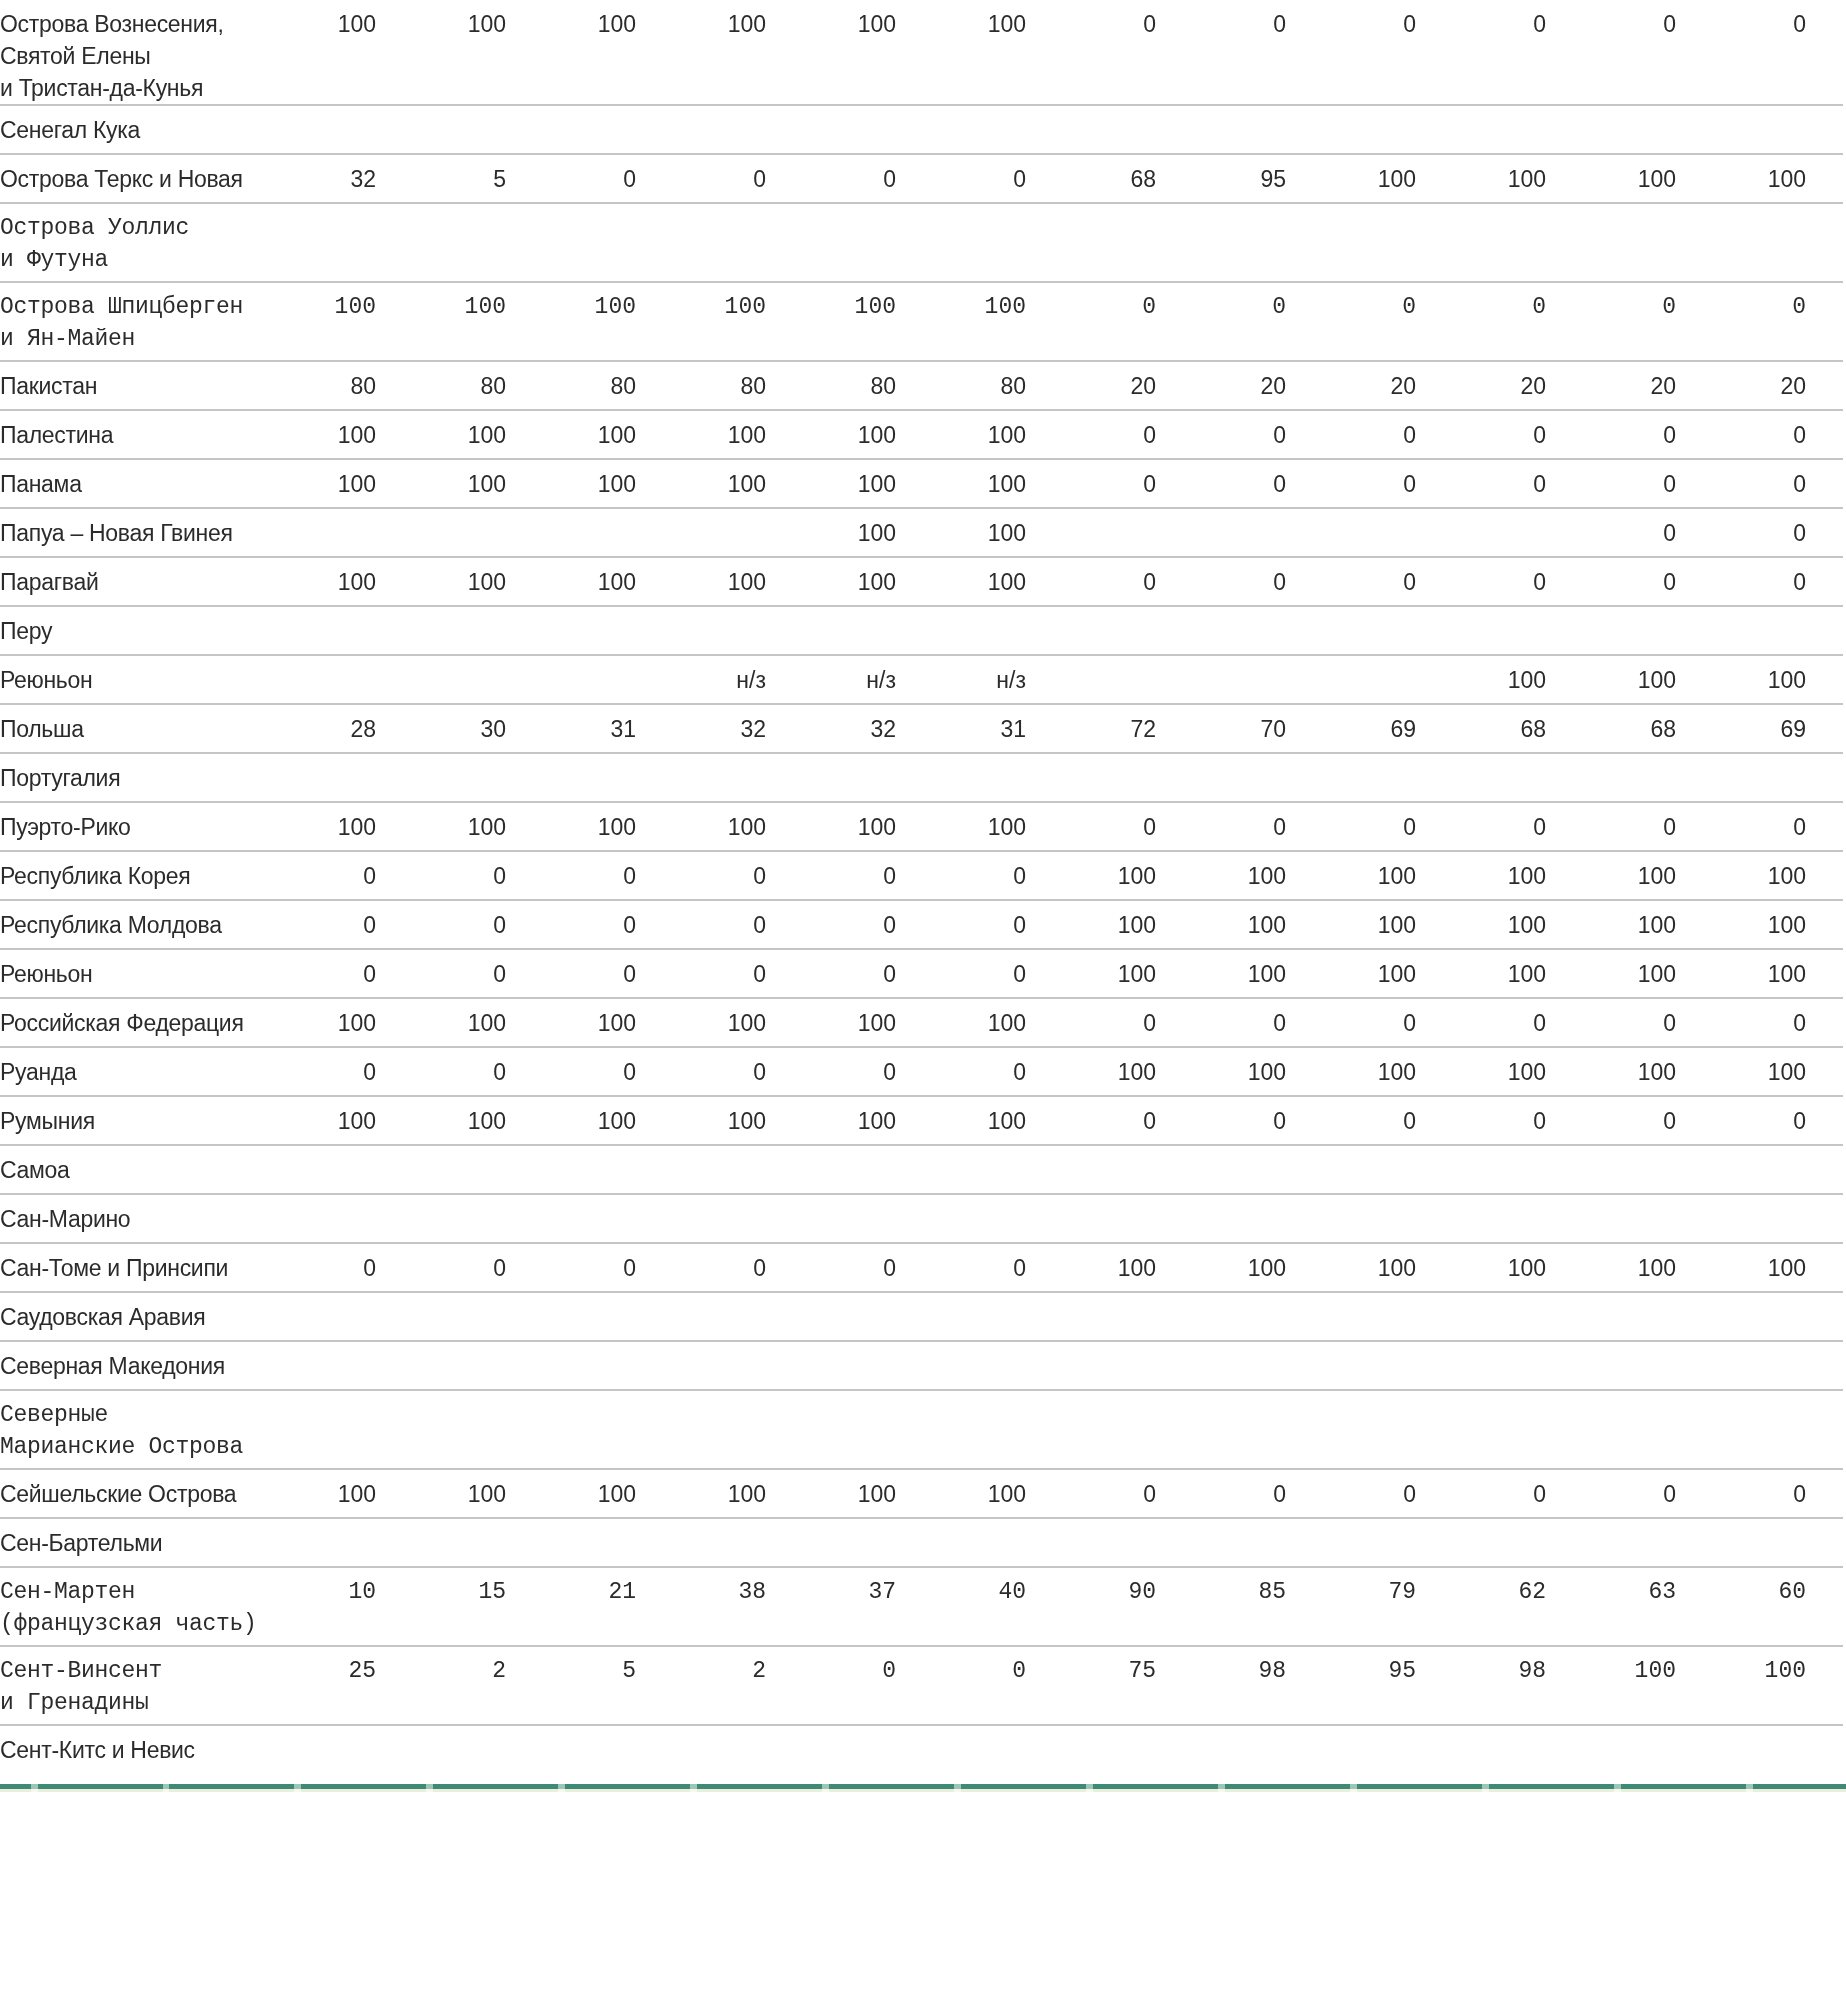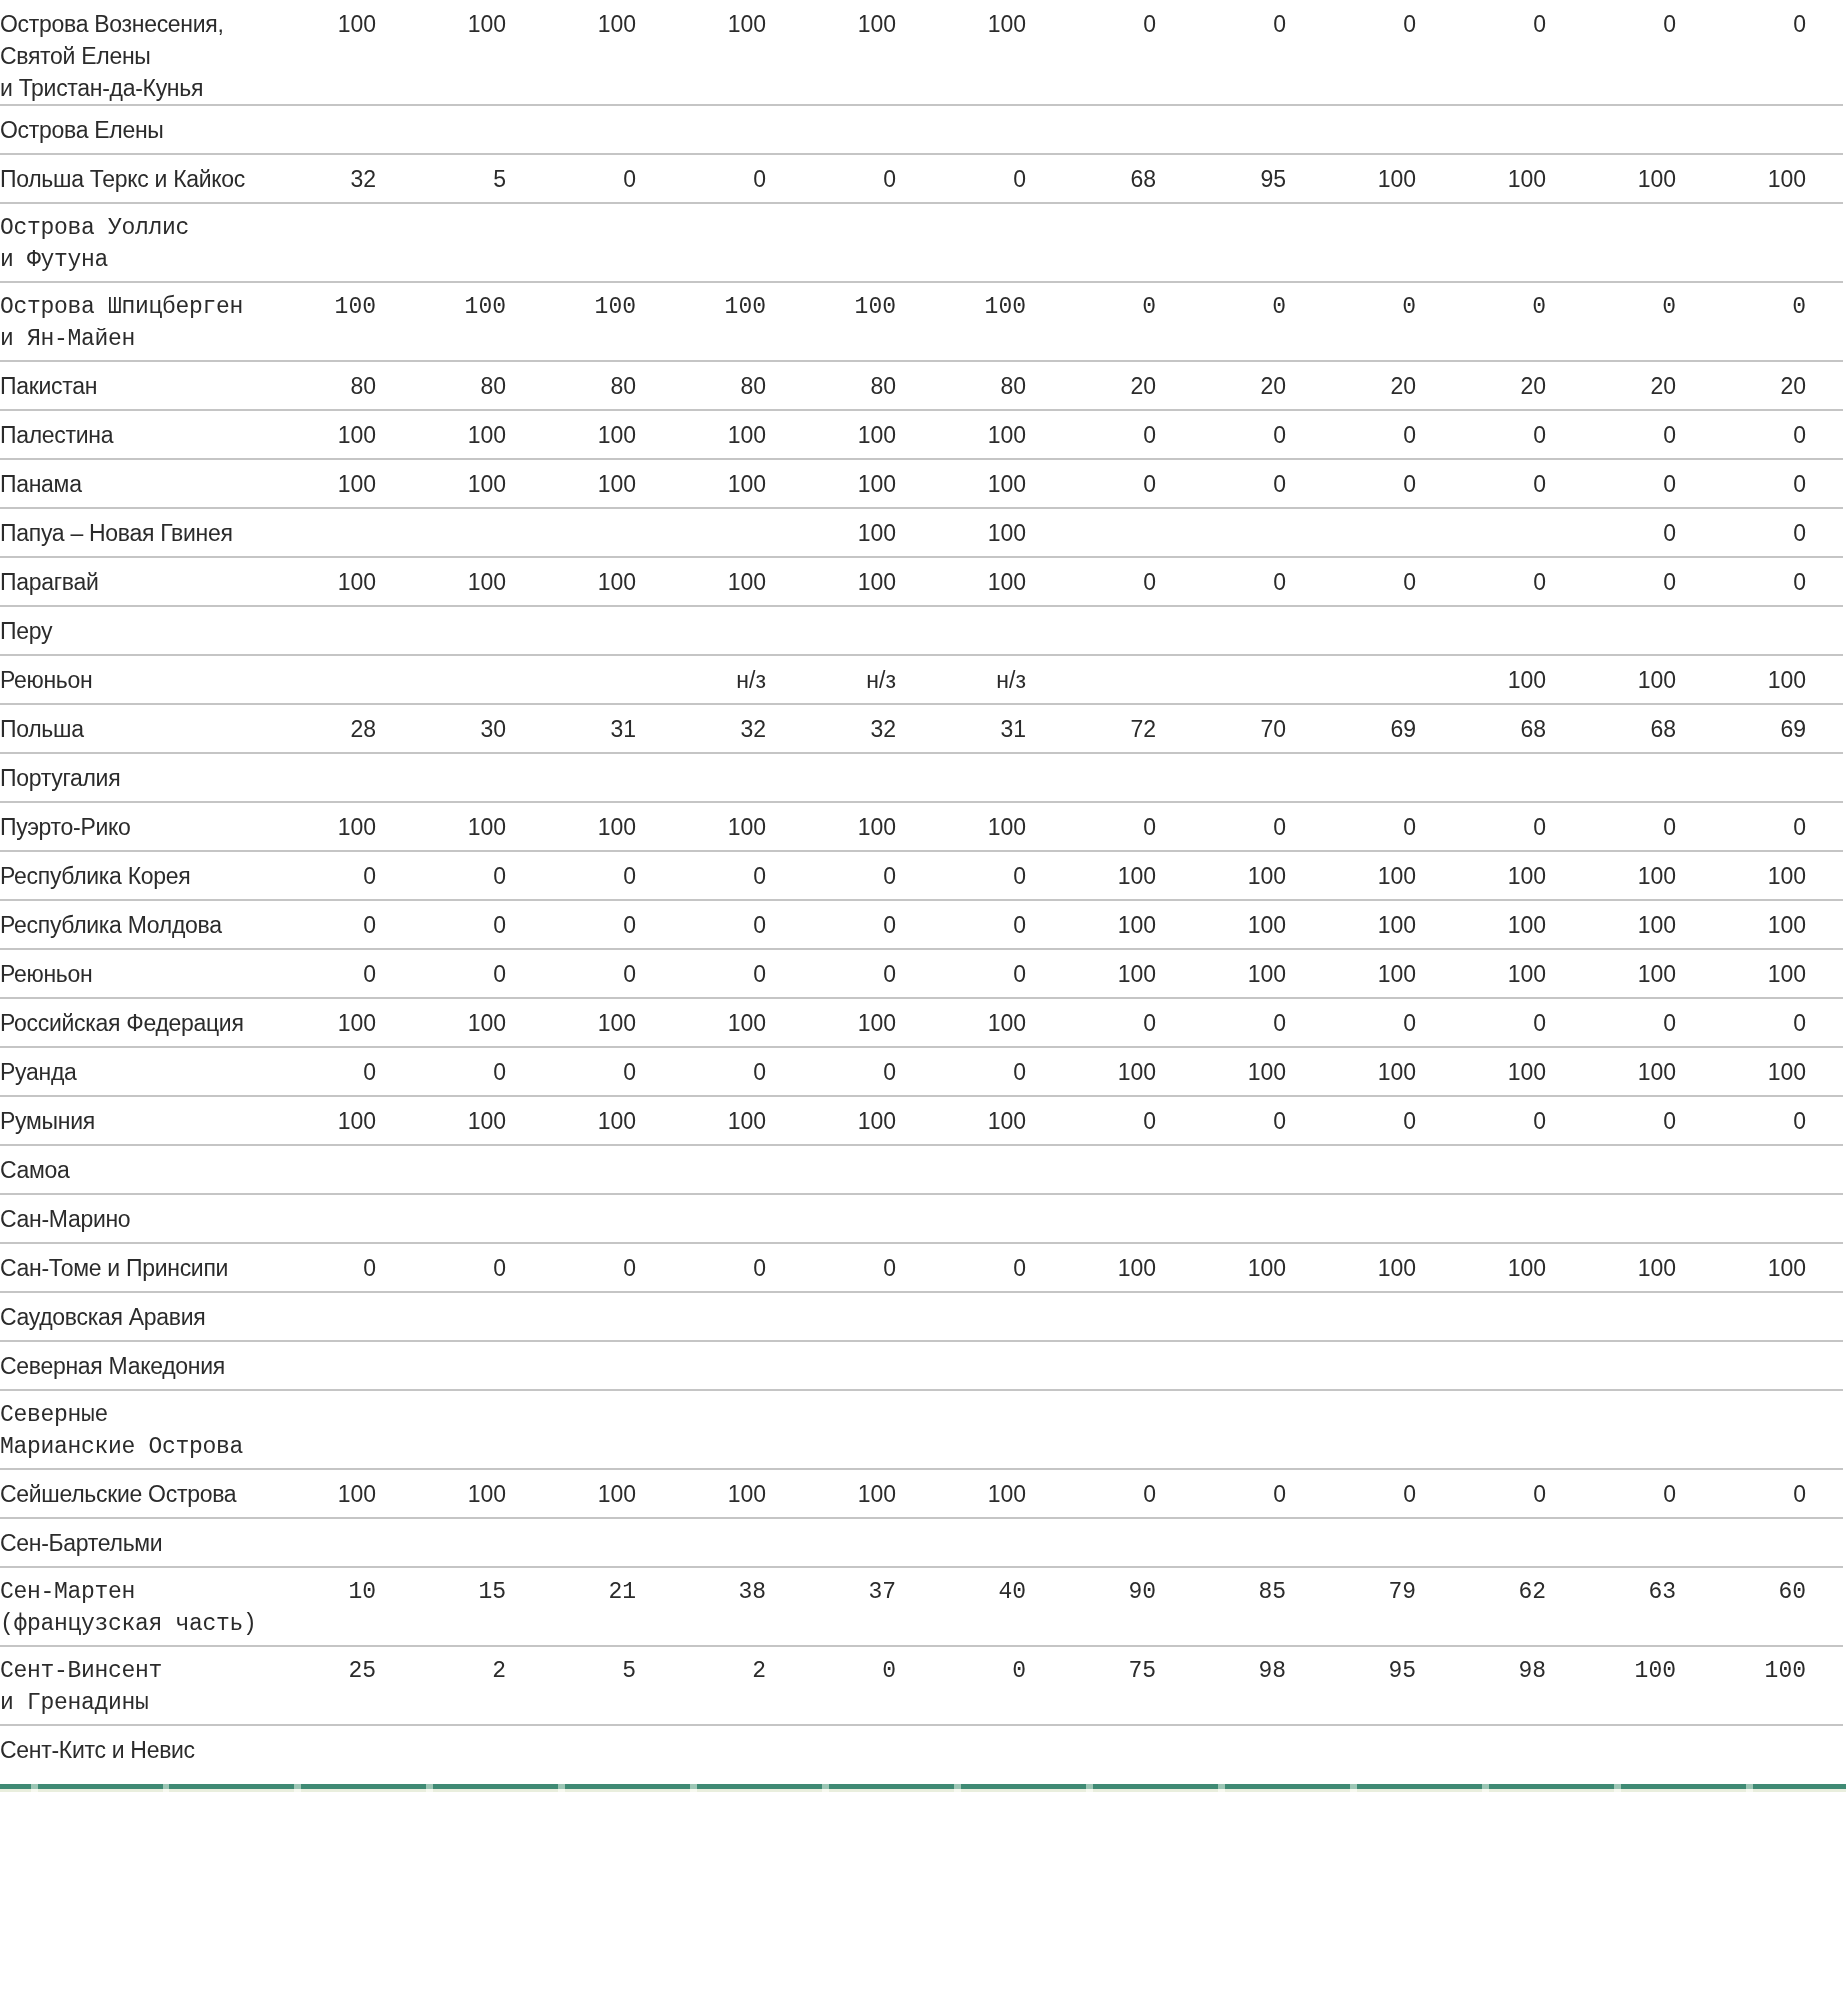--- a/index.html
+++ b/index.html
@@ -101,36 +101,36 @@
           <td class="num">100</td>
           <td class="num">100</td>
           <td class="num">0</td>
           <td class="num">0</td>
           <td class="num">0</td>
           <td class="num">0</td>
           <td class="num">0</td>
           <td class="num">0</td>
         </tr>
         <tr class="r1">
-          <td class="name">Острова Елены</td>
-          <td class="num"></td>
-          <td class="num"></td>
-          <td class="num"></td>
-          <td class="num"></td>
-          <td class="num"></td>
-          <td class="num"></td>
-          <td class="num"></td>
-          <td class="num"></td>
-          <td class="num"></td>
-          <td class="num"></td>
-          <td class="num"></td>
-          <td class="num"></td>
-        </tr>
-        <tr class="r1">
-          <td class="name">Польша Теркс и Кайкос</td>
+          <td class="name">Сенегал Кука</td>
+          <td class="num"></td>
+          <td class="num"></td>
+          <td class="num"></td>
+          <td class="num"></td>
+          <td class="num"></td>
+          <td class="num"></td>
+          <td class="num"></td>
+          <td class="num"></td>
+          <td class="num"></td>
+          <td class="num"></td>
+          <td class="num"></td>
+          <td class="num"></td>
+        </tr>
+        <tr class="r1">
+          <td class="name">Острова Теркс и Новая</td>
           <td class="num">32</td>
           <td class="num">5</td>
           <td class="num">0</td>
           <td class="num">0</td>
           <td class="num">0</td>
           <td class="num">0</td>
           <td class="num">68</td>
           <td class="num">95</td>
           <td class="num">100</td>
           <td class="num">100</td>

